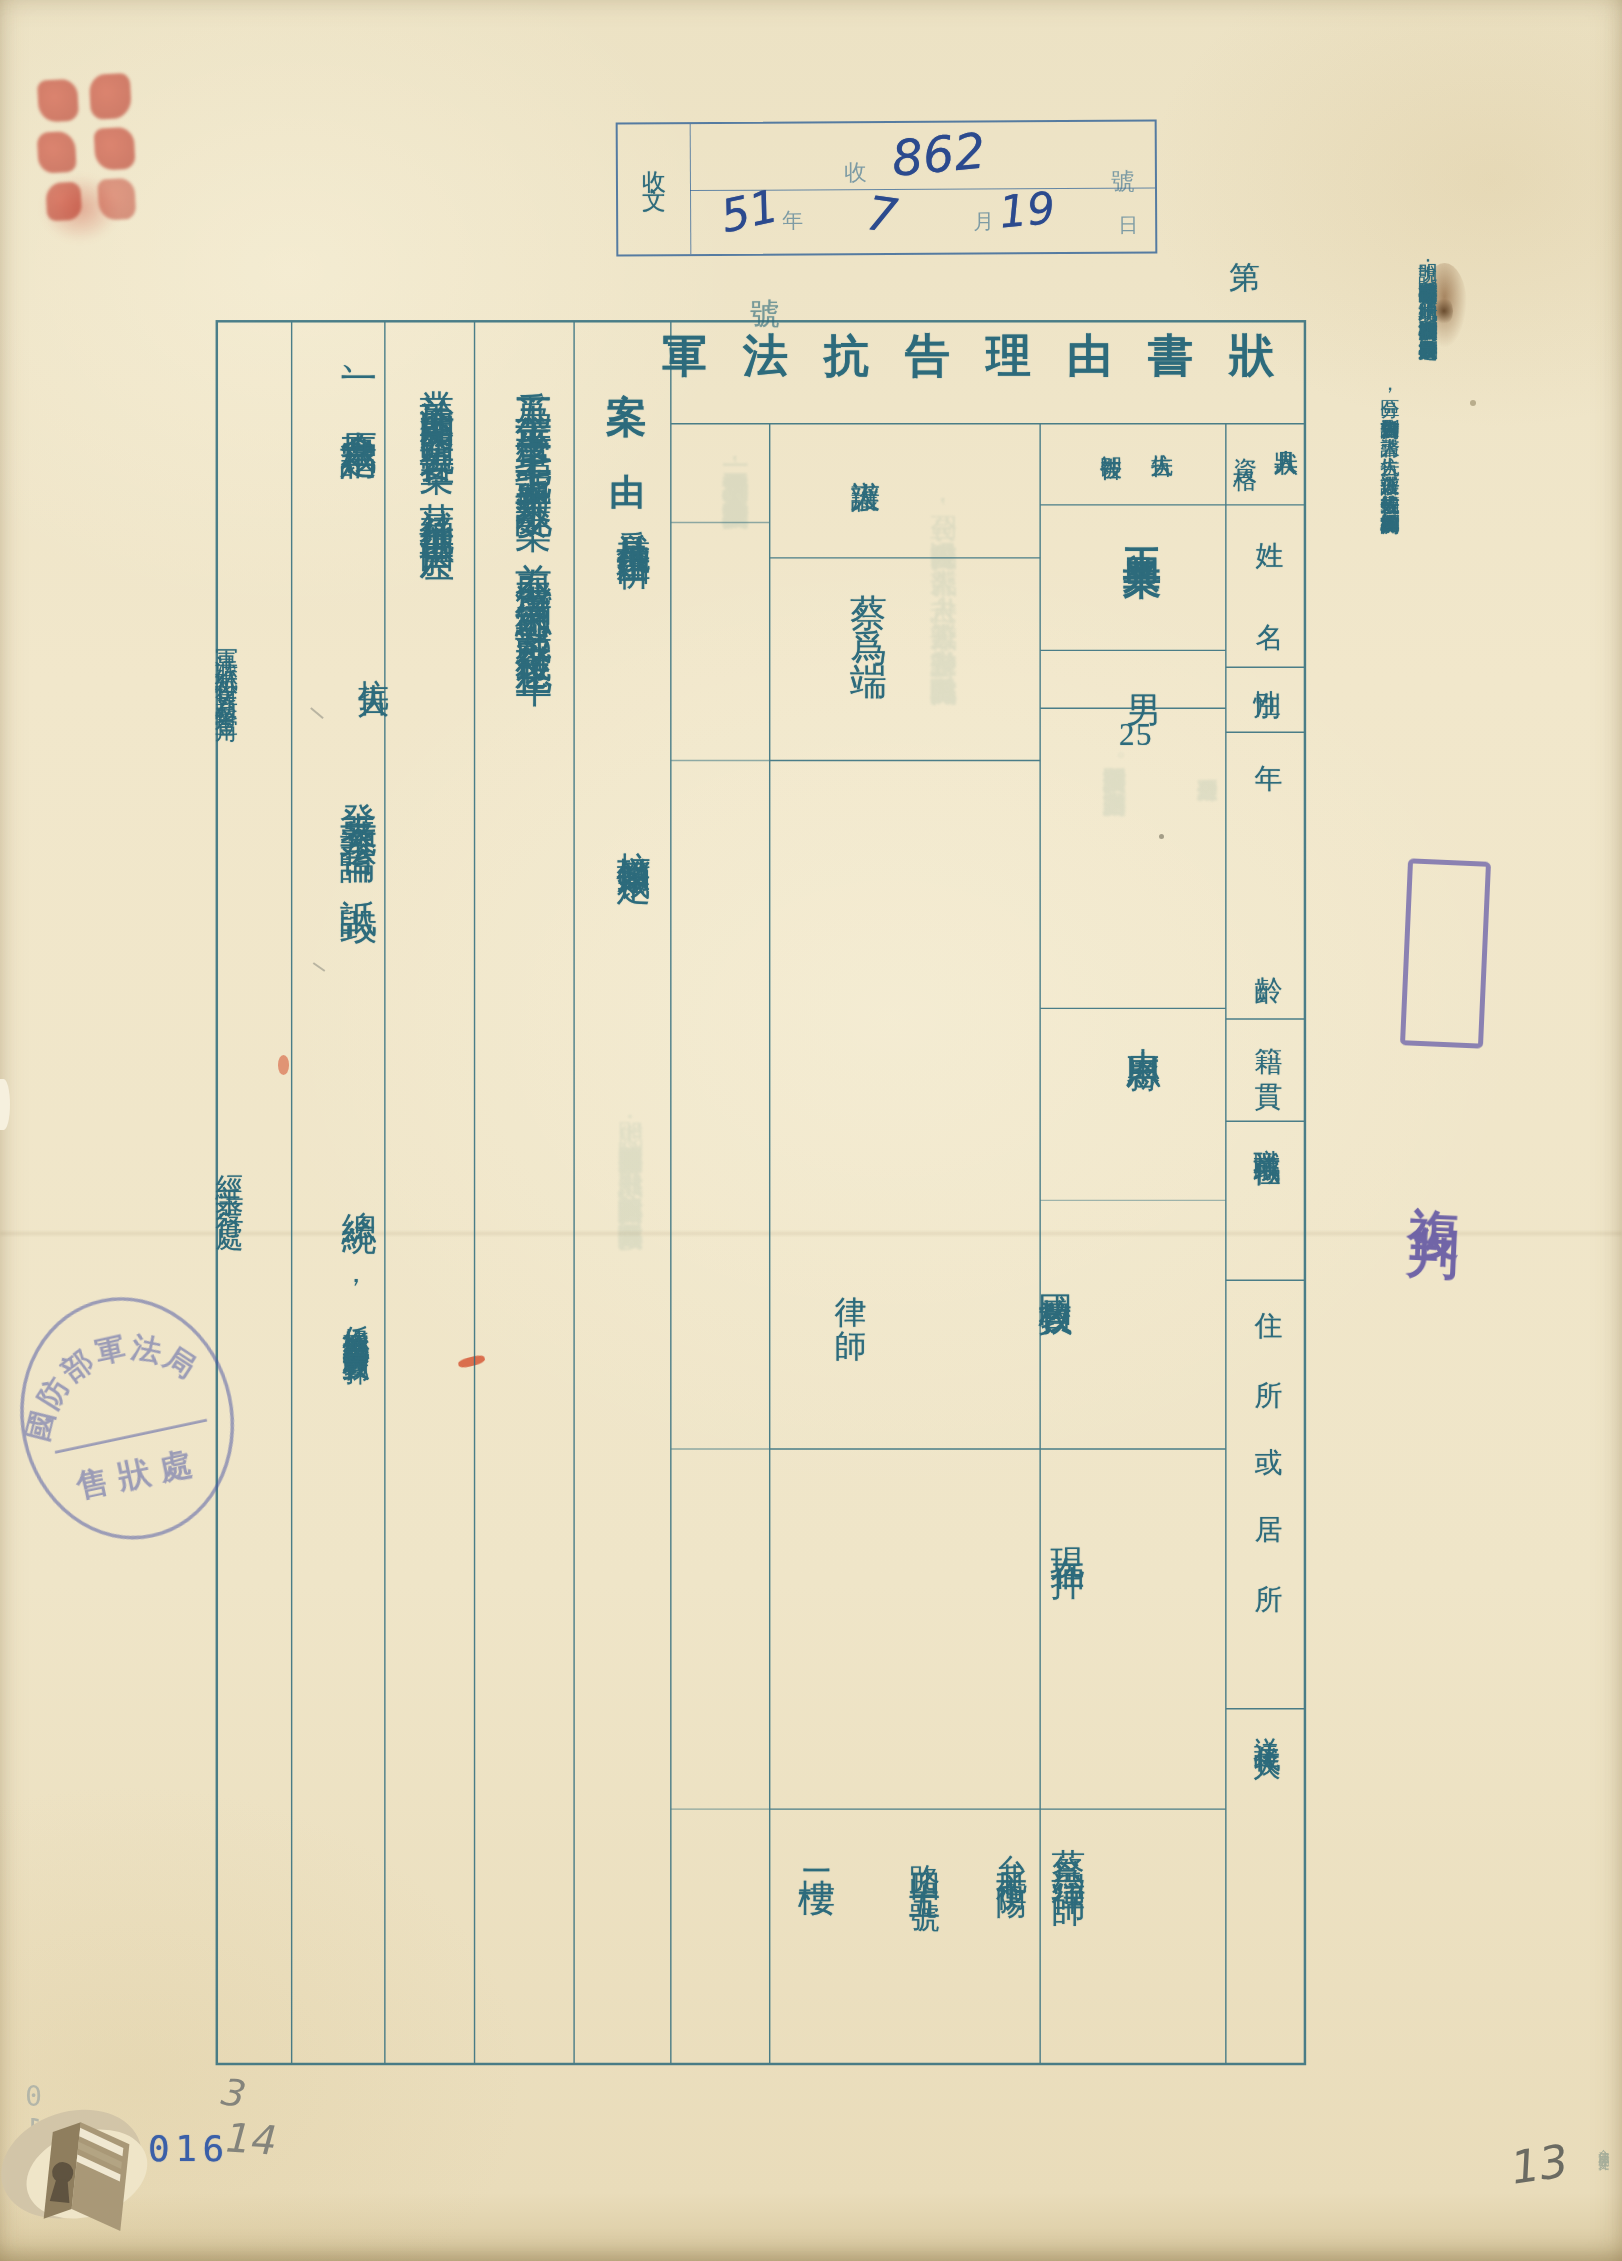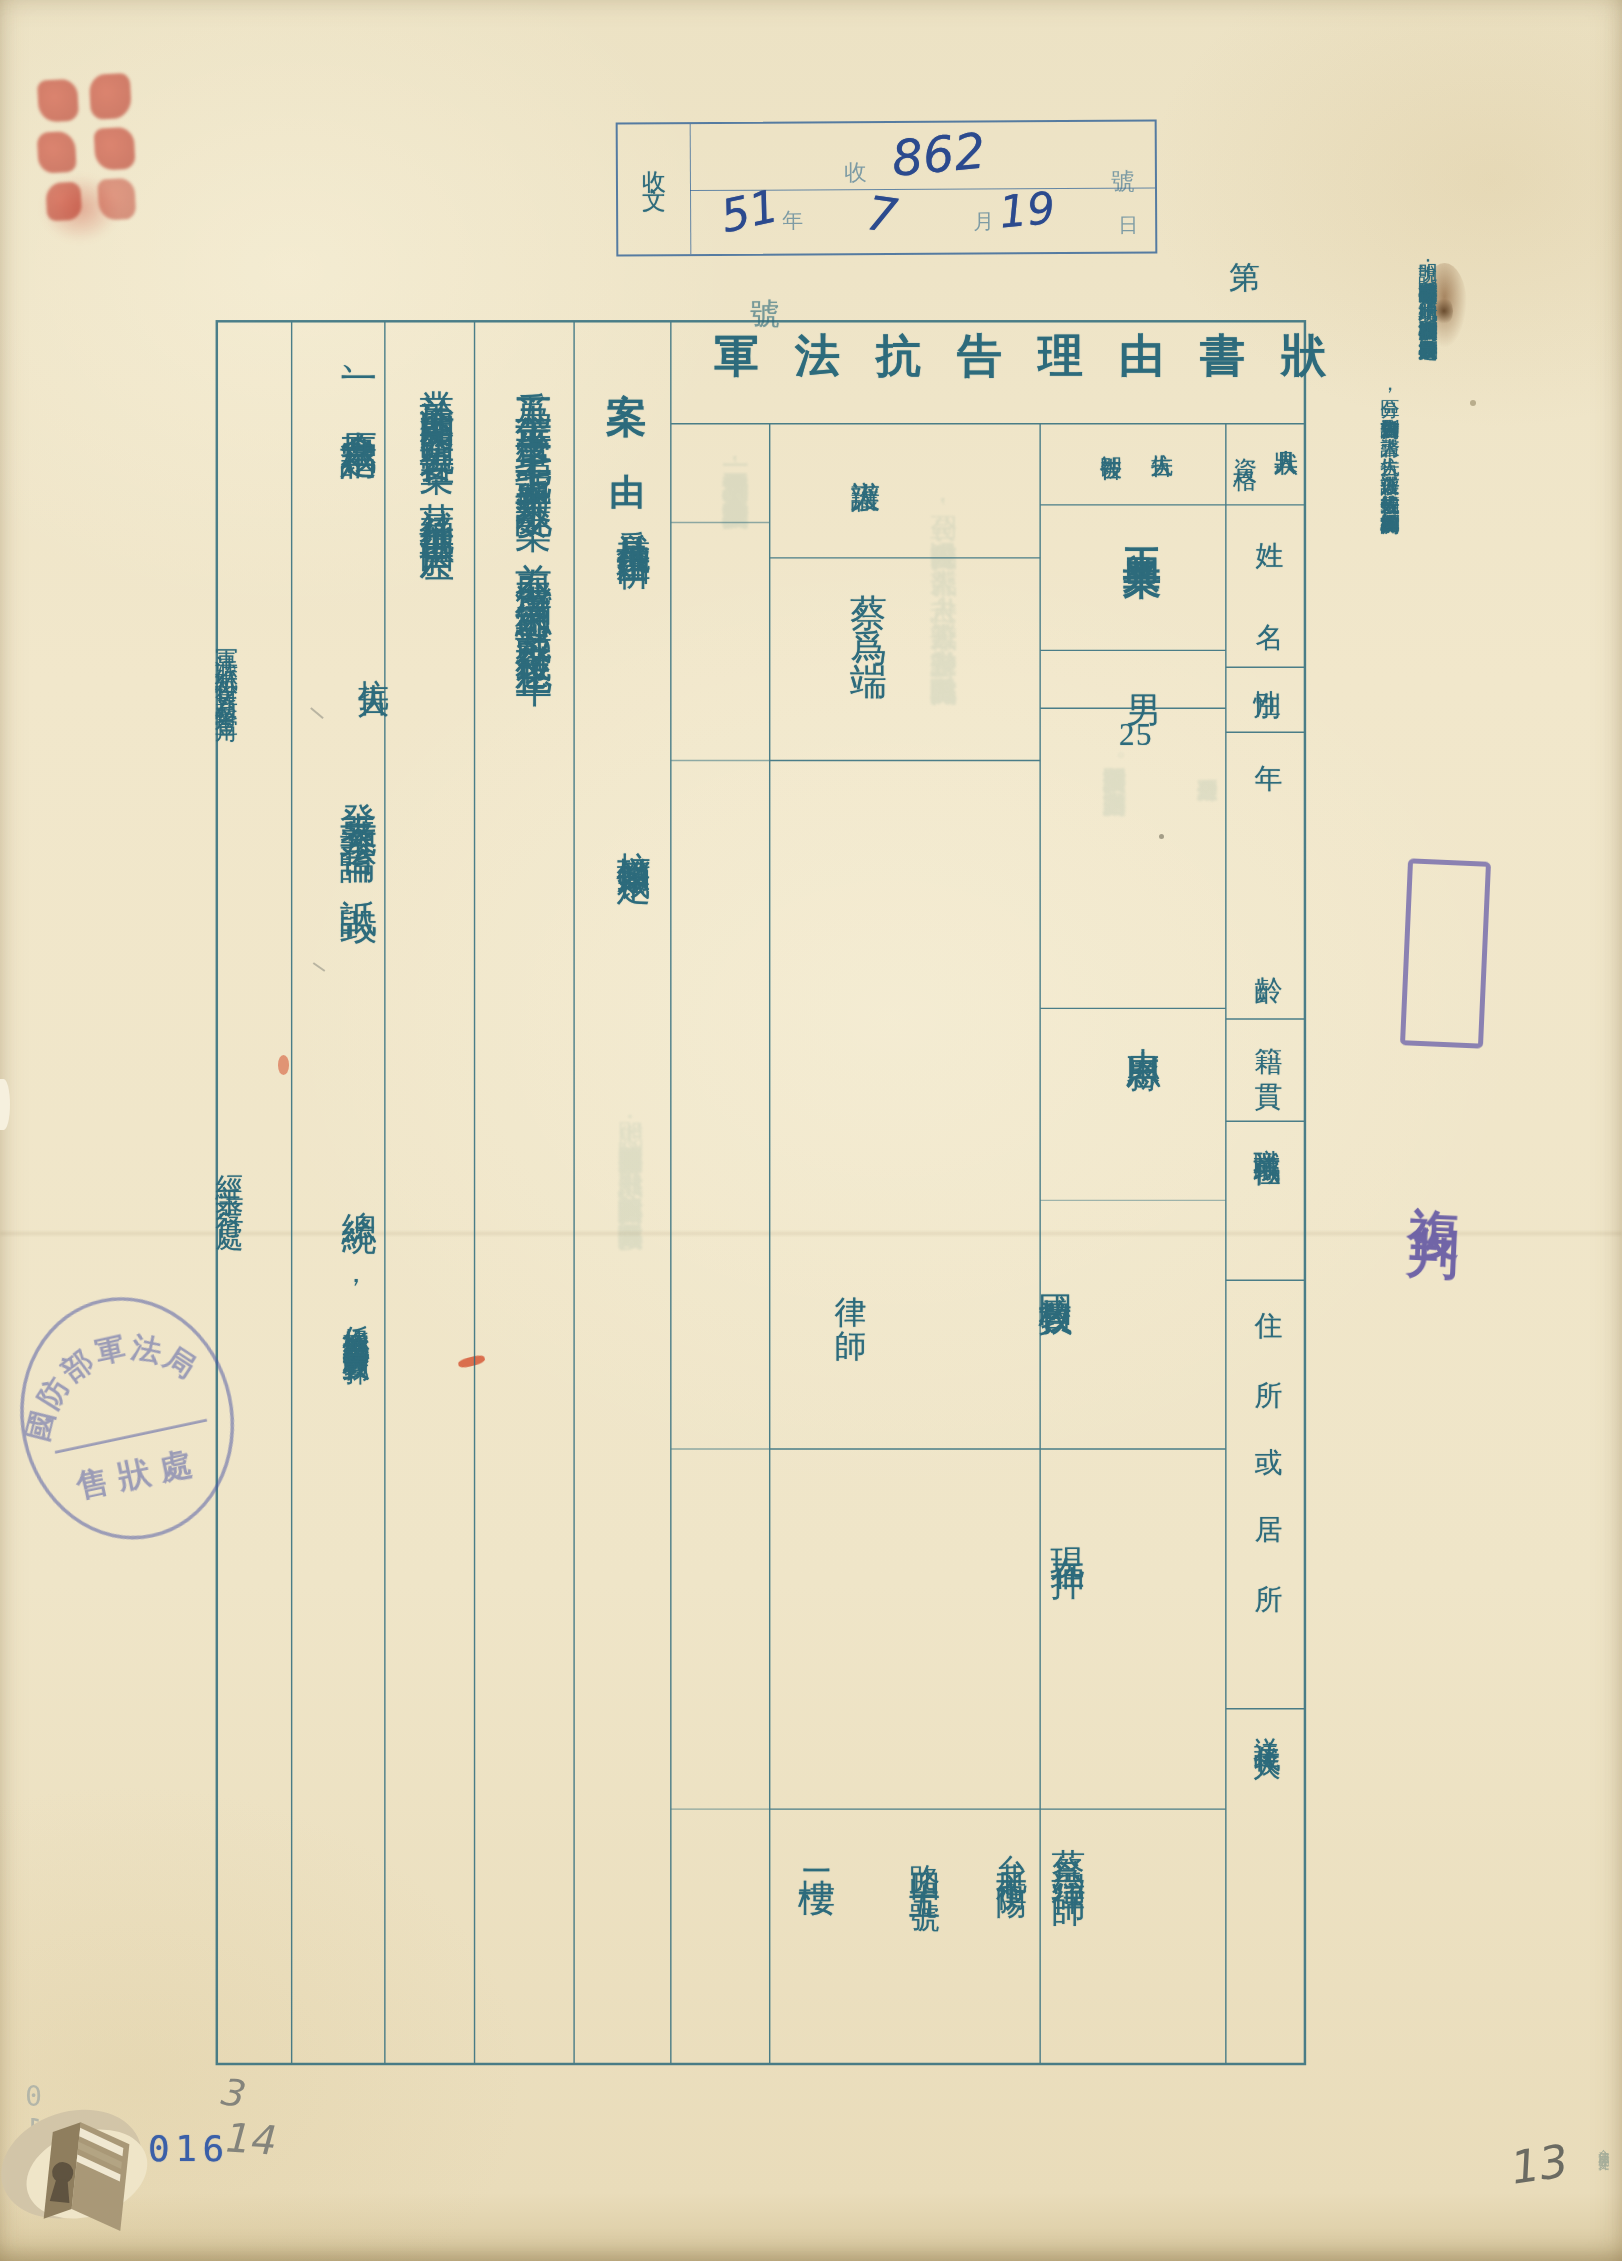--- a/index.html
+++ b/index.html
@@ -115,21 +115,21 @@
     <div class="h faint" style="left:164px;top:83px;font-size:21px;color:#3a7090;">年</div>
     <div class="h hand" style="left:249px;top:64px;font-size:47px;transform:rotate(8deg);">7</div>
     <div class="h faint" style="left:355px;top:85px;font-size:21px;color:#3a7090;">月</div>
     <div class="h hand" style="left:381px;top:62px;font-size:44px;transform:rotate(-5deg);">19</div>
     <div class="h faint" style="left:500px;top:90px;font-size:20px;color:#3a7090;">日</div>
   </div>
 
   <div class="h ink txt" style="left:1229px;top:257px;font-size:31px;">第</div>
   <div class="h ink txt faint" style="left:750px;top:294px;font-size:30px;">號</div>
 
-  <div class="h ink txt" style="left:712px;top:326px;width:650px;font-size:45px;font-weight:600;letter-spacing:36px;direction:rtl;">軍法抗告理由書狀</div>
+  <div class="h ink txt" style="left:660px;top:326px;width:650px;font-size:45px;font-weight:600;letter-spacing:36px;direction:rtl;">軍法抗告理由書狀</div>
 
   <div class="v ink txt" style="left:1270px;top:432px;font-size:24px;">具狀人</div>
   <div class="v ink txt" style="left:1229px;top:439px;font-size:24px;letter-spacing:10px;">資格</div>
   <div class="v ink txt" style="left:1250px;top:520px;font-size:28px;letter-spacing:81px;">姓名</div>
   <div class="v ink txt" style="left:1249px;top:669px;font-size:27px;letter-spacing:2.8px;">性別</div>
   <div class="v ink txt" style="left:1249px;top:742px;font-size:28px;letter-spacing:212px;">年齡</div>
   <div class="v ink txt" style="left:1249px;top:1025px;font-size:28px;letter-spacing:36px;">籍貫</div>
   <div class="v ink txt" style="left:1249px;top:1127px;font-size:27px;letter-spacing:2.8px;">職業或職位</div>
   <div class="v ink txt" style="left:1249px;top:1290px;font-size:28px;letter-spacing:68px;">住所或居所</div>
   <div class="v ink txt" style="left:1249px;top:1716px;font-size:27px;letter-spacing:4.2px;">送達代收人</div>

